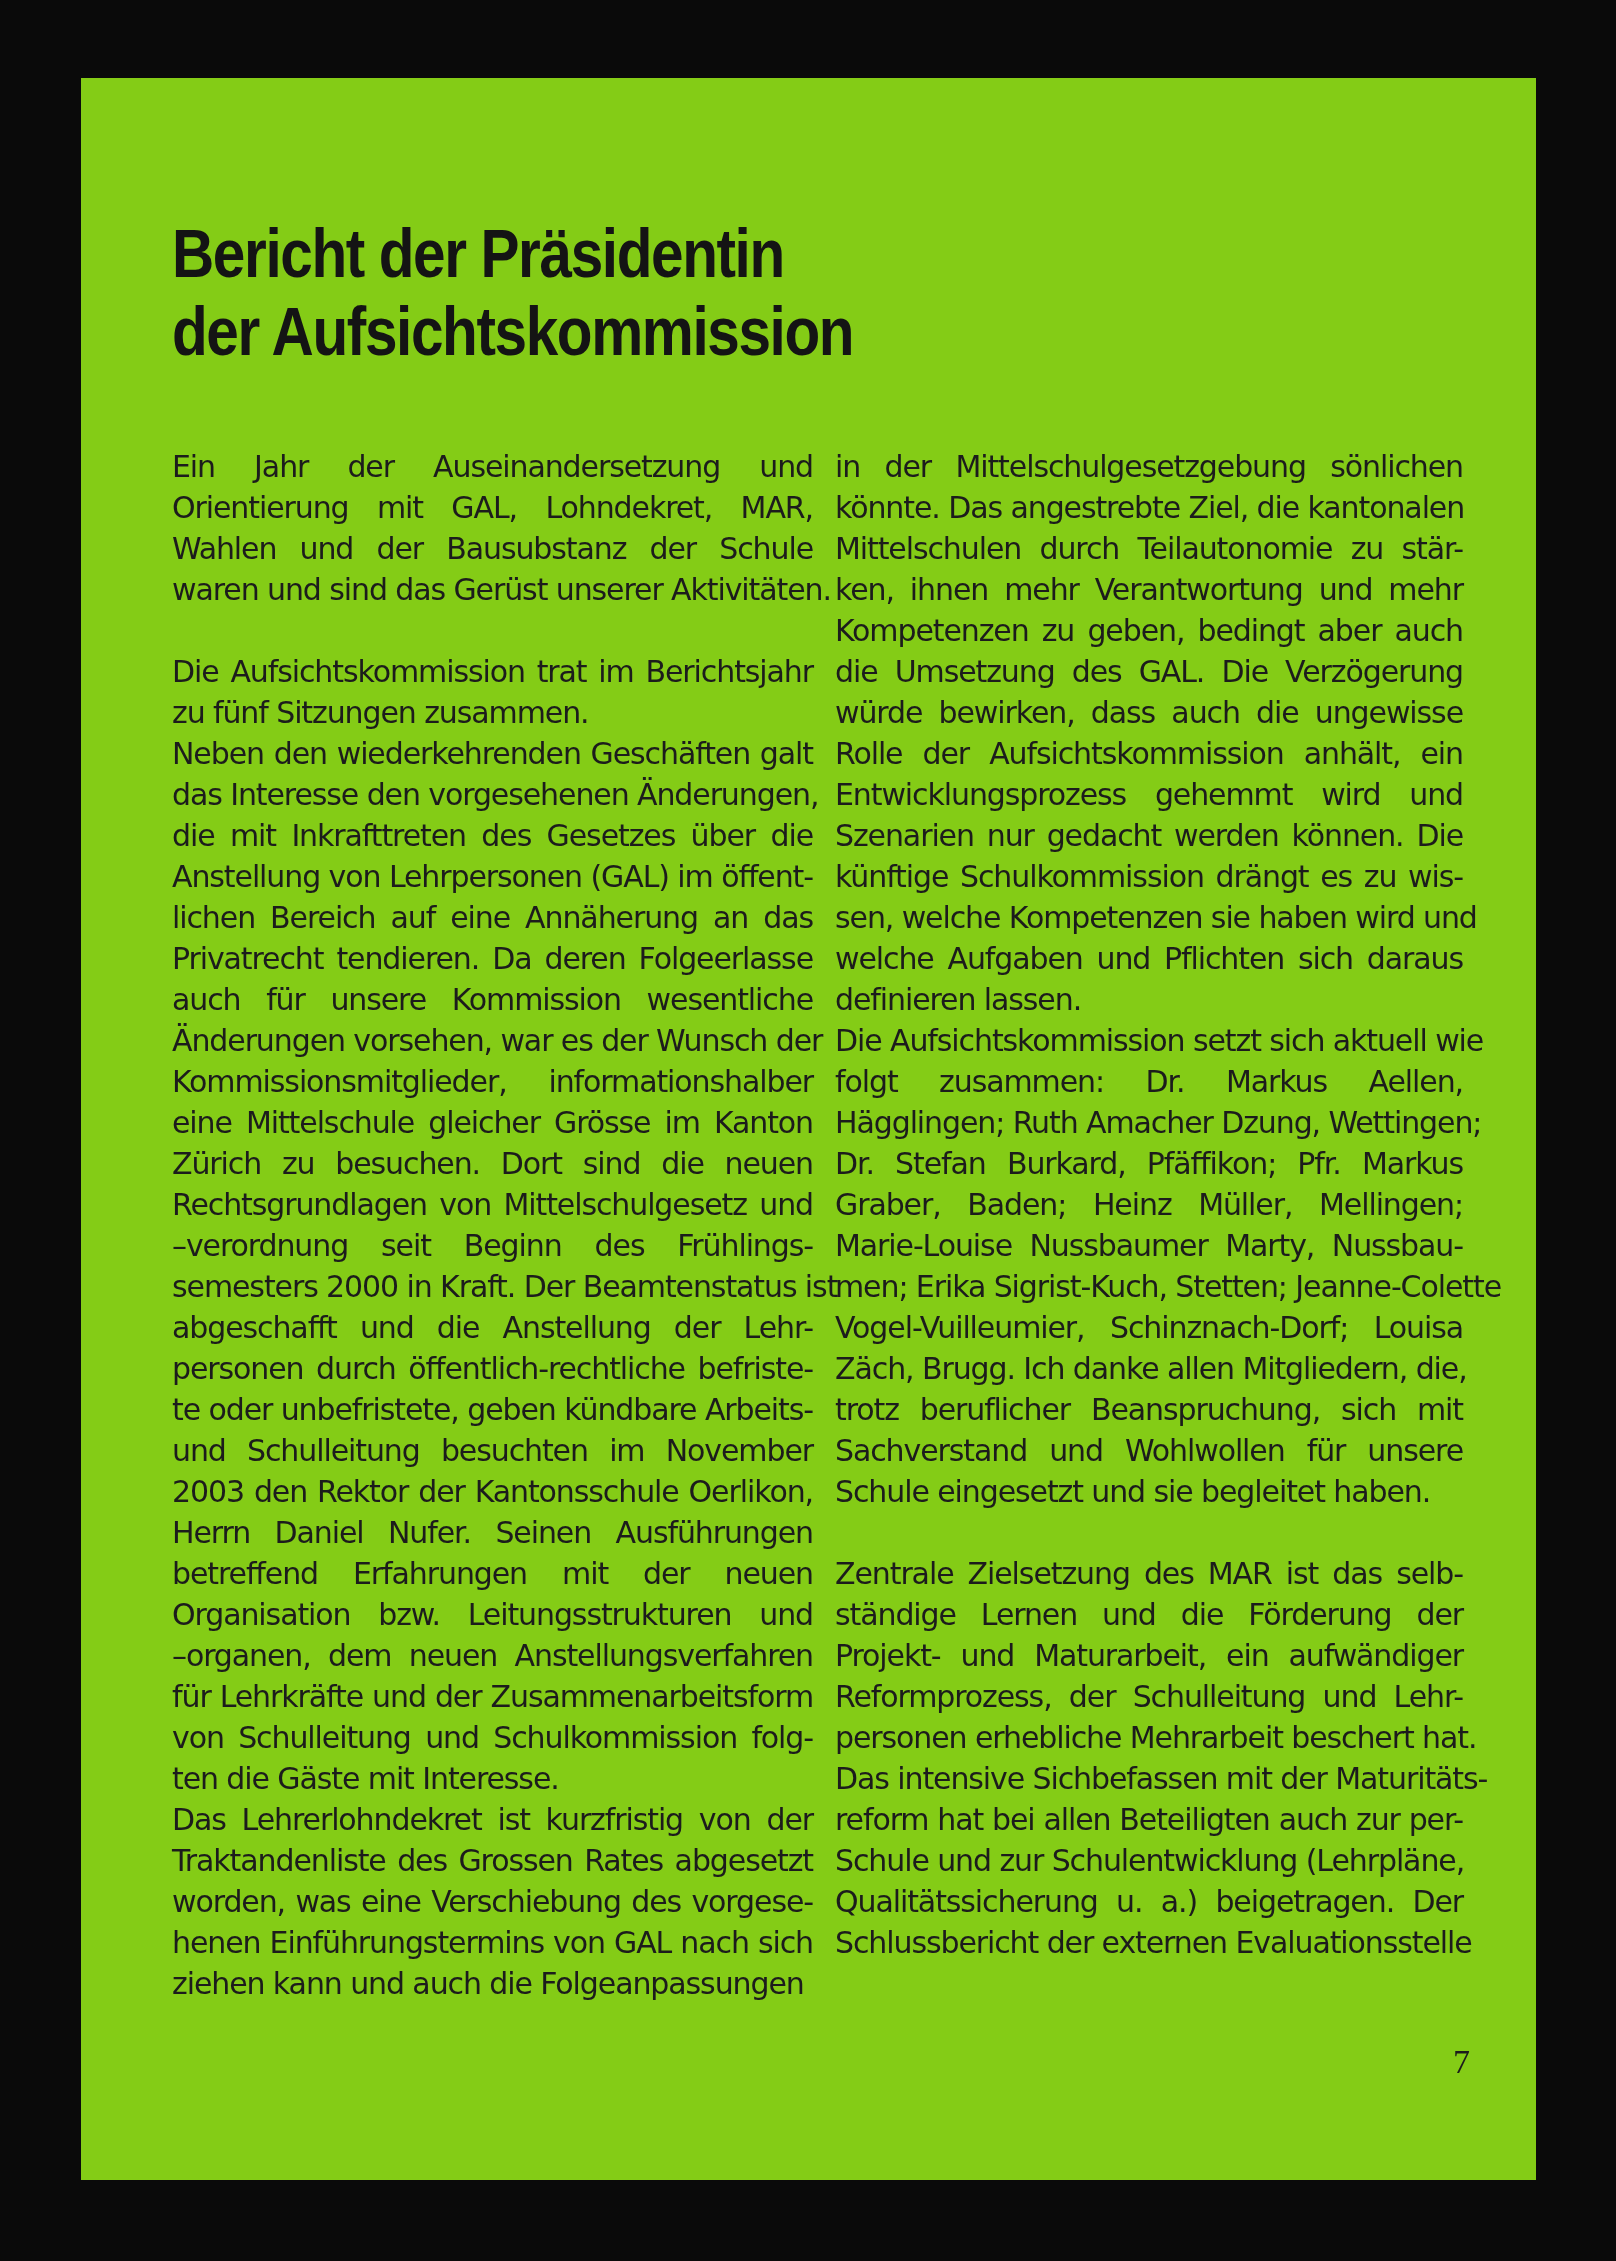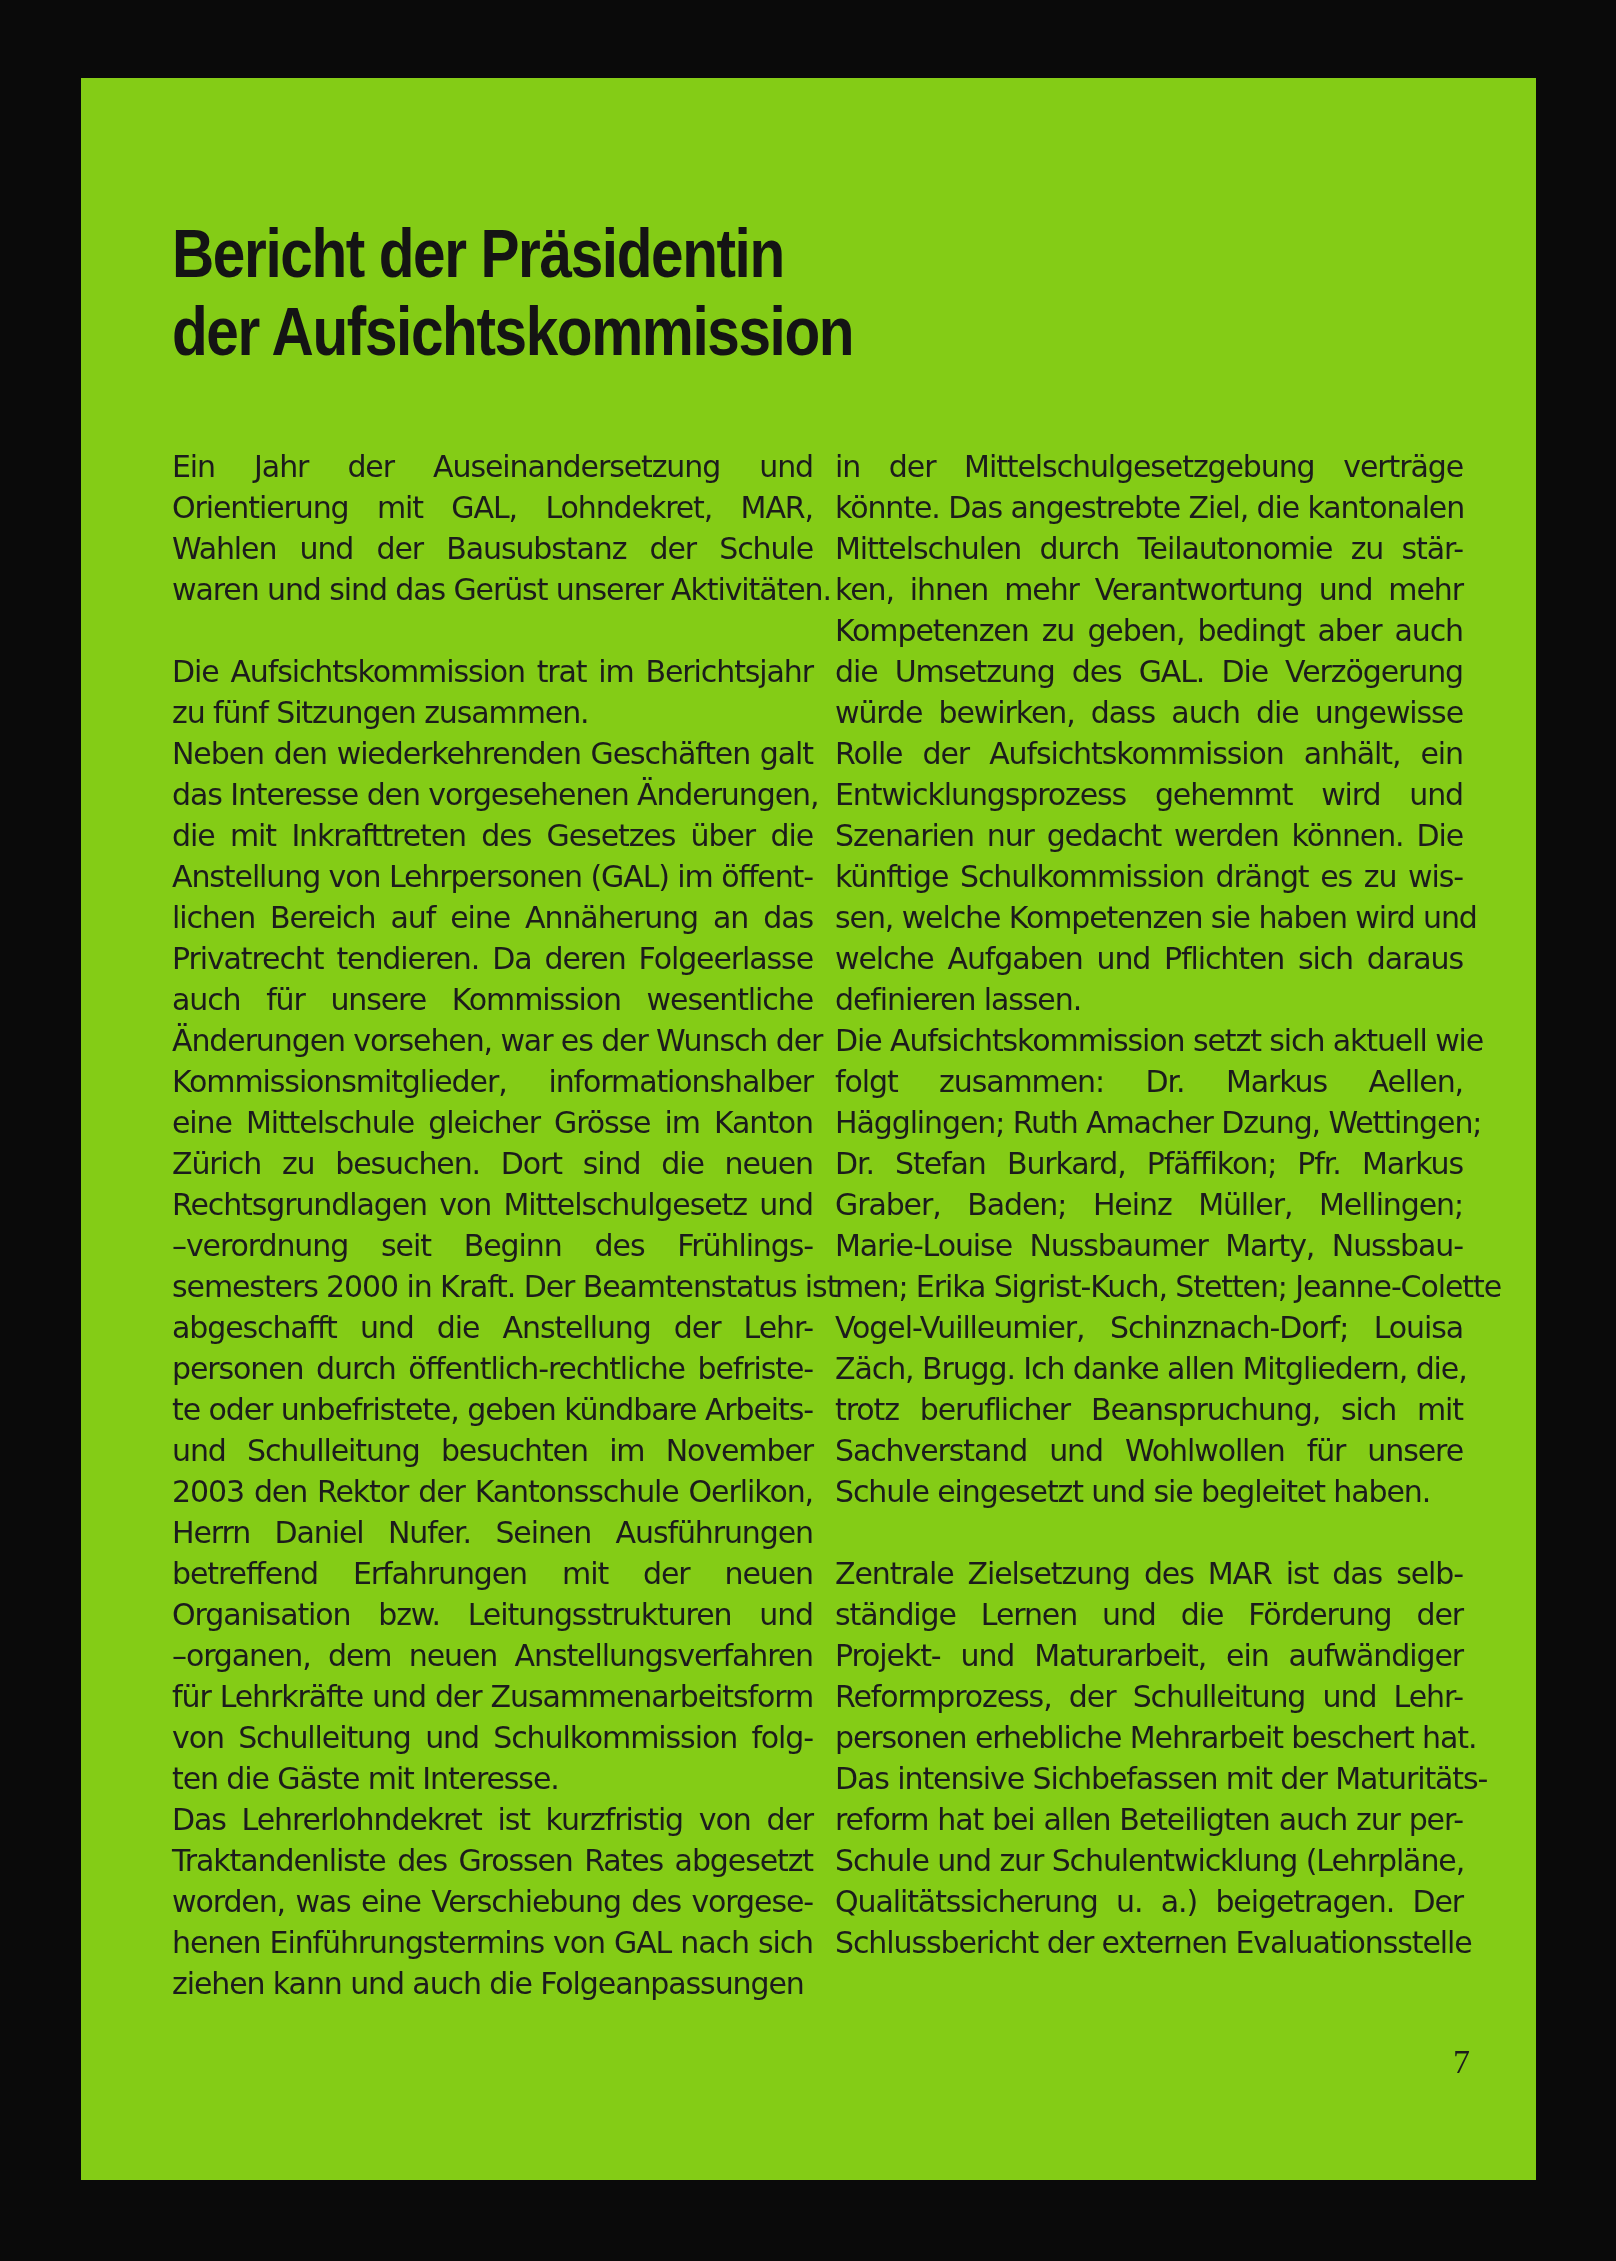--- a/index.html
+++ b/index.html
@@ -109,21 +109,21 @@
       <p>
         <span class="line">Das Lehrerlohndekret ist kurzfristig von der</span>
         <span class="line">Traktandenliste des Grossen Rates abgesetzt</span>
         <span class="line">worden, was eine Verschiebung des vorgese-</span>
         <span class="line">henen Einführungstermins von GAL nach sich</span>
         <span class="line last">ziehen kann und auch die Folgeanpassungen</span>
       </p>
     </div>
   <div class="col right" id="col-right">
       <p>
-        <span class="line">in der Mittelschulgesetzgebung verträge</span>
+        <span class="line">in der Mittelschulgesetzgebung sönlichen</span>
         <span class="line">könnte. Das angestrebte Ziel, die kantonalen</span>
         <span class="line">Mittelschulen durch Teilautonomie zu stär-</span>
         <span class="line">ken, ihnen mehr Verantwortung und mehr</span>
         <span class="line">Kompetenzen zu geben, bedingt aber auch</span>
         <span class="line">die Umsetzung des GAL. Die Verzögerung</span>
         <span class="line">würde bewirken, dass auch die ungewisse</span>
         <span class="line">Rolle der Aufsichtskommission anhält, ein</span>
         <span class="line">Entwicklungsprozess gehemmt wird und</span>
         <span class="line">Szenarien nur gedacht werden können. Die</span>
         <span class="line">künftige Schulkommission drängt es zu wis-</span>

